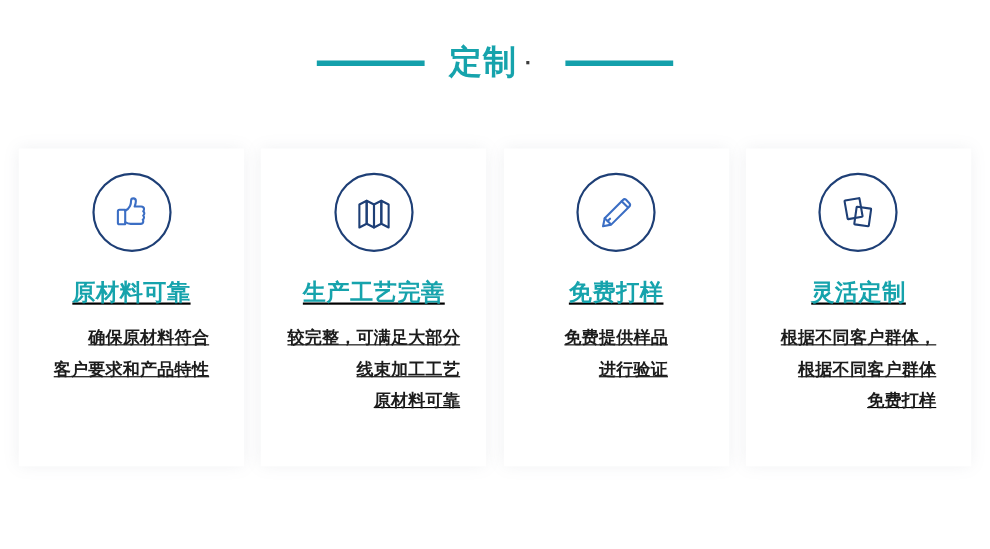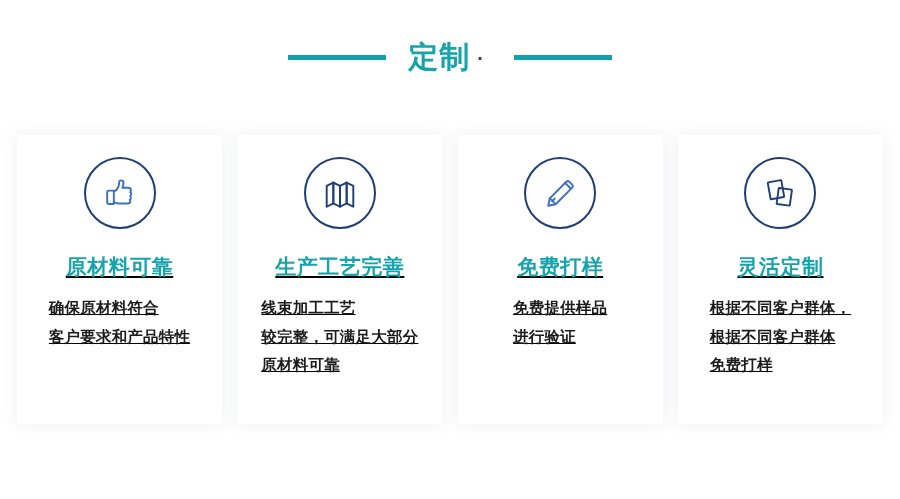--- a/index.html
+++ b/index.html
@@ -101,21 +101,21 @@
     margin-top: 22px;
     line-height: 1.1;
     text-align: center;
   }
   .card-desc {
     margin-top: 16px;
     font-size: 15.5px;
     font-weight: bold;
     color: #1c1c1c;
     line-height: 1.85;
-    text-align: left;
+    text-align: right;
     padding: 0 6px;
     letter-spacing: 0.2px;
   }
   .card-desc .line { display: block; white-space: nowrap; }
 </style>
 </head>
 <body>
 
 <div class="section-header">
   <div class="rule"></div>
@@ -150,22 +150,22 @@
         <svg width="38" height="38" viewBox="0 0 40 40" fill="none" stroke="#1e3f76" stroke-width="2" stroke-linejoin="round" stroke-linecap="round">
           <path d="M6 12.5l7-3.5v22l-7 3.5v-22z"></path>
           <path d="M13 9l7 3.5v22L13 31V9z"></path>
           <path d="M20 12.5l7-3.5v22l-7 3.5v-22z"></path>
           <path d="M27 9l7 3.5v22L27 31V9z"></path>
         </svg>
       </span>
     </div>
     <div class="card-title">生产工艺完善</div>
     <div class="card-desc">
+      <span class="line">较完整，可满足大部分</span>
       <span class="line">线束加工工艺</span>
-      <span class="line">较完整，可满足大部分</span>
       <span class="line">原材料可靠</span>
     </div>
   </div>
 
   <div class="card">
     <div class="icon-circle">
       <span>
         <svg width="38" height="38" viewBox="0 0 40 40" fill="none" stroke="#3b6ec4" stroke-width="2" stroke-linejoin="round" stroke-linecap="round">
           <path d="M29.4 7.8l3.2 3.2c1 1 1 2.6 0 3.6L15.4 31.8 7.6 33.4l1.6-7.8L26.4 8.4c1-1 2.5-1 3 -.6z"></path>
           <path d="M25.4 9.4l5.6 5.6"></path>

